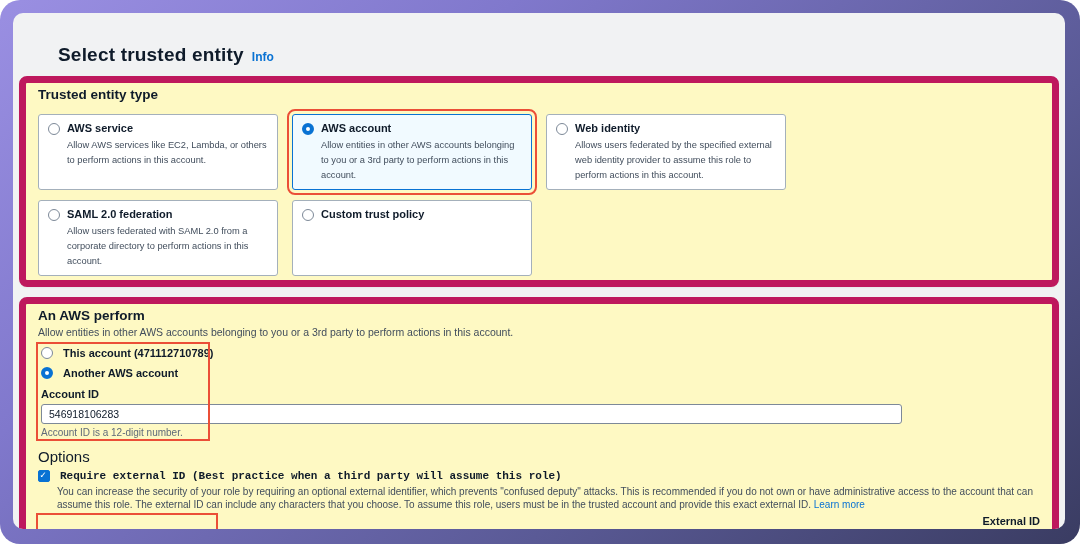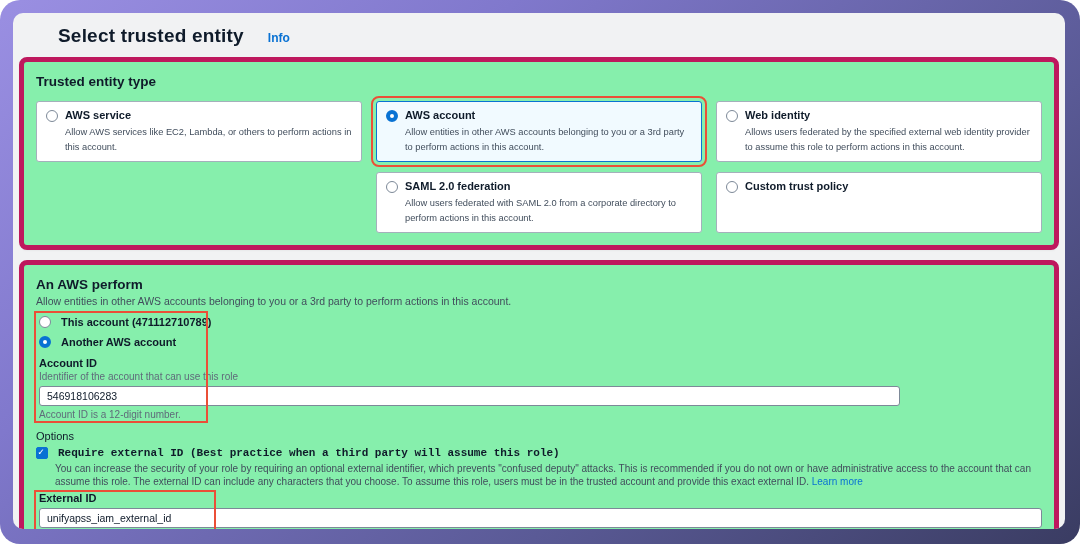--- a/index.html
+++ b/index.html
@@ -1,31 +1,31 @@
 <!DOCTYPE html>
 <html><head>
 <meta charset="utf-8">
 <style>
   html,body{margin:0;padding:0;background:#ffffff;font-family:"Liberation Sans",sans-serif;}
   .stage{position:relative;width:1080px;height:544px;background:#ffffff;overflow:hidden;}
   .outer{position:absolute;inset:0;border-radius:20px;
     background:linear-gradient(140deg,#9a8fe2 0%,#8078cc 30%,#5a5a96 68%,#3a3c62 100%);}
   .frame{position:absolute;left:13px;top:13px;right:15px;bottom:15px;background:#f1f2f3;
     border-radius:10px;padding:8px 6px 6px;box-sizing:border-box;overflow:hidden;}
-  .page-header{padding:4px 0 10px 39px;display:flex;align-items:baseline;gap:24px;}
+  .page-header{padding:4px 0 10px 39px;display:flex;align-items:baseline;gap:8px;margin-top:19px;}
   .page-title{font-size:19px;font-weight:bold;color:#0f1b2a;letter-spacing:.2px;}
   .info-link{font-size:12px;font-weight:bold;color:#0972d3;cursor:pointer;}
-  .panel{background:#86efac;border:5px solid #be185d;border-radius:8px;padding:12px 12px;
+  .panel{background:#fef9c3;border:7px solid #be185d;border-radius:8px;padding:4px 12px;
     box-shadow:0 1px 2px rgba(0,0,0,0.04);}
   .panel + .panel{margin-top:10px;}
   .panel-title{font-size:13.5px;font-weight:bold;color:#0f1b2a;}
   .panel-desc{font-size:10.5px;color:#414d5c;margin-top:3px;}
 
   
-  .tiles{display:grid;grid-template-columns:repeat(3,1fr);gap:10px 14px;margin-top:12px;}
+  .tiles{display:grid;grid-template-columns:repeat(4,1fr);gap:10px 14px;margin-top:12px;}
   .tile{border:1px solid #a4b0bb;border-radius:3px;background:#fff;padding:7px 9px 6px;
     display:flex;gap:7px;cursor:pointer;min-height:40px;}
   .tile.selected{border-color:#0972d3;background:#f1faff;}
   .tile.annotated{outline:2px solid #eb4f37;outline-offset:3px;}
   .tile-label{font-size:11px;font-weight:bold;color:#0f1b2a;line-height:13px;}
   .tile-desc{font-size:9.3px;color:#414d5c;line-height:15px;margin-top:3px;}
 
   
   .radio{width:12px;height:12px;border-radius:50%;border:1px solid #7d8998;background:#fff;
     flex:0 0 auto;margin-top:1px;box-sizing:border-box;}
@@ -41,21 +41,21 @@
   .choice-label{font-size:11px;font-weight:bold;color:#0f1b2a;line-height:14px;}
   .field-label{font-size:11px;font-weight:bold;color:#0f1b2a;margin-top:8px;}
   .field-desc{font-size:10px;color:#5f6b7a;margin-top:2px;}
   .field-hint{font-size:10px;color:#5f6b7a;margin-top:3px;}
   .text-input{height:20px;border:1px solid #7d8998;border-radius:3px;background:#fff;
     font-family:"Liberation Sans",sans-serif;font-size:10.5px;color:#0f1b2a;padding:0 7px;
     box-sizing:border-box;margin-top:4px;display:block;}
   .input-account{width:861px;}
   .input-external{width:100%;}
 
-  .options-label{font-size:11px;color:#0f1b2a;margin-top:10px;}
+  .options-label{font-size:15px;color:#0f1b2a;margin-top:10px;}
   .opt-desc{font-size:10px;color:#414d5c;line-height:13px;margin:2px 0 0 19px;}
   .link{color:#0972d3;cursor:pointer;}
 
   .account-choice{position:relative;padding-left:3px;margin-top:8px;}
   .external-field{position:relative;padding-left:3px;margin-top:4px;}
   .annot-box{position:absolute;border:2px solid #eb4f37;pointer-events:none;z-index:5;}
   .annot-account{left:-2px;top:-4px;width:170px;bottom:-3px;}
   .annot-external{left:-2px;top:-2px;width:178px;bottom:-4px;}
 </style>
 </head>
@@ -129,39 +129,38 @@
             <span class="radio"></span>
             <span class="choice-label">This account (471112710789)</span>
           </div>
 
           <div class="choice-row">
             <span class="radio checked"></span>
             <span class="choice-label">Another AWS account</span>
           </div>
 
           <div class="field-label">Account ID</div>
-          <div class="field-desc">Identifier of the account that can use this role</div>
           <input class="text-input input-account" value="546918106283" style="">
           <div class="field-hint">Account ID is a 12-digit number.</div>
         </div>
 
         <div class="options-label">Options</div>
 
         <div class="choice-row" style="margin-top:4px;font-family:Liberation Mono, monospace;">
           <span class="checkbox checked"></span>
           <span class="choice-label">Require external ID (Best practice when a third party will assume this role)</span>
         </div>
         <div class="opt-desc">
           <span>You can increase the security of your role by requiring an optional external identifier, which prevents "confused deputy" attacks. This is recommended if you do not own or have administrative access to the account that can assume this role. The external ID can include any characters that you choose. To assume this role, users must be in the trusted account and provide this exact external ID.</span>
           <span class="link">Learn more</span>
         </div>
 
         <div class="external-field">
           <div class="annot-box annot-external"></div>
-          <div class="field-label" style="margin-top:2px;">External ID</div>
+          <div class="field-label" style="margin-top:2px;text-align:right;">External ID</div>
           <input class="text-input input-external" value="unifyapss_iam_external_id" style="">
         </div>
 
       </div>
 
     </div>
   </div>
 </div>
 
 </body></html>

